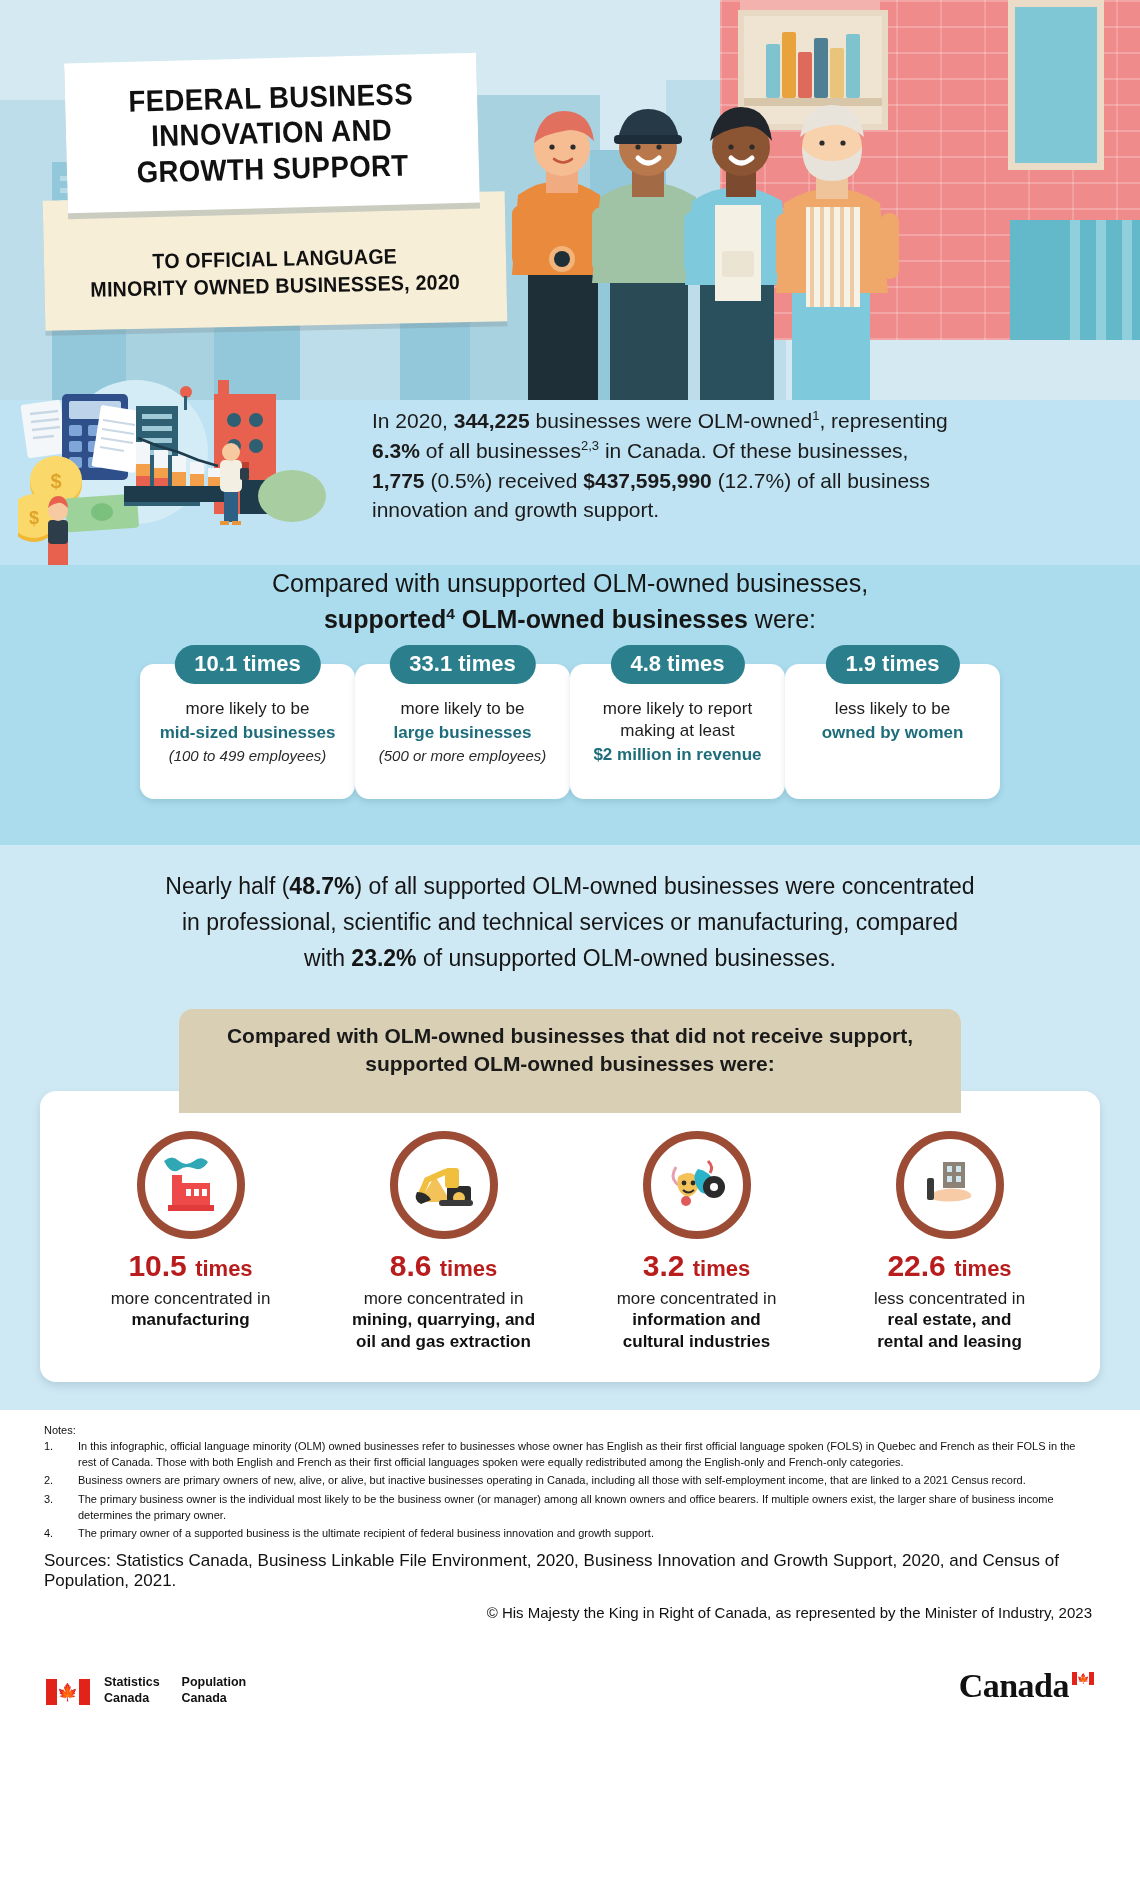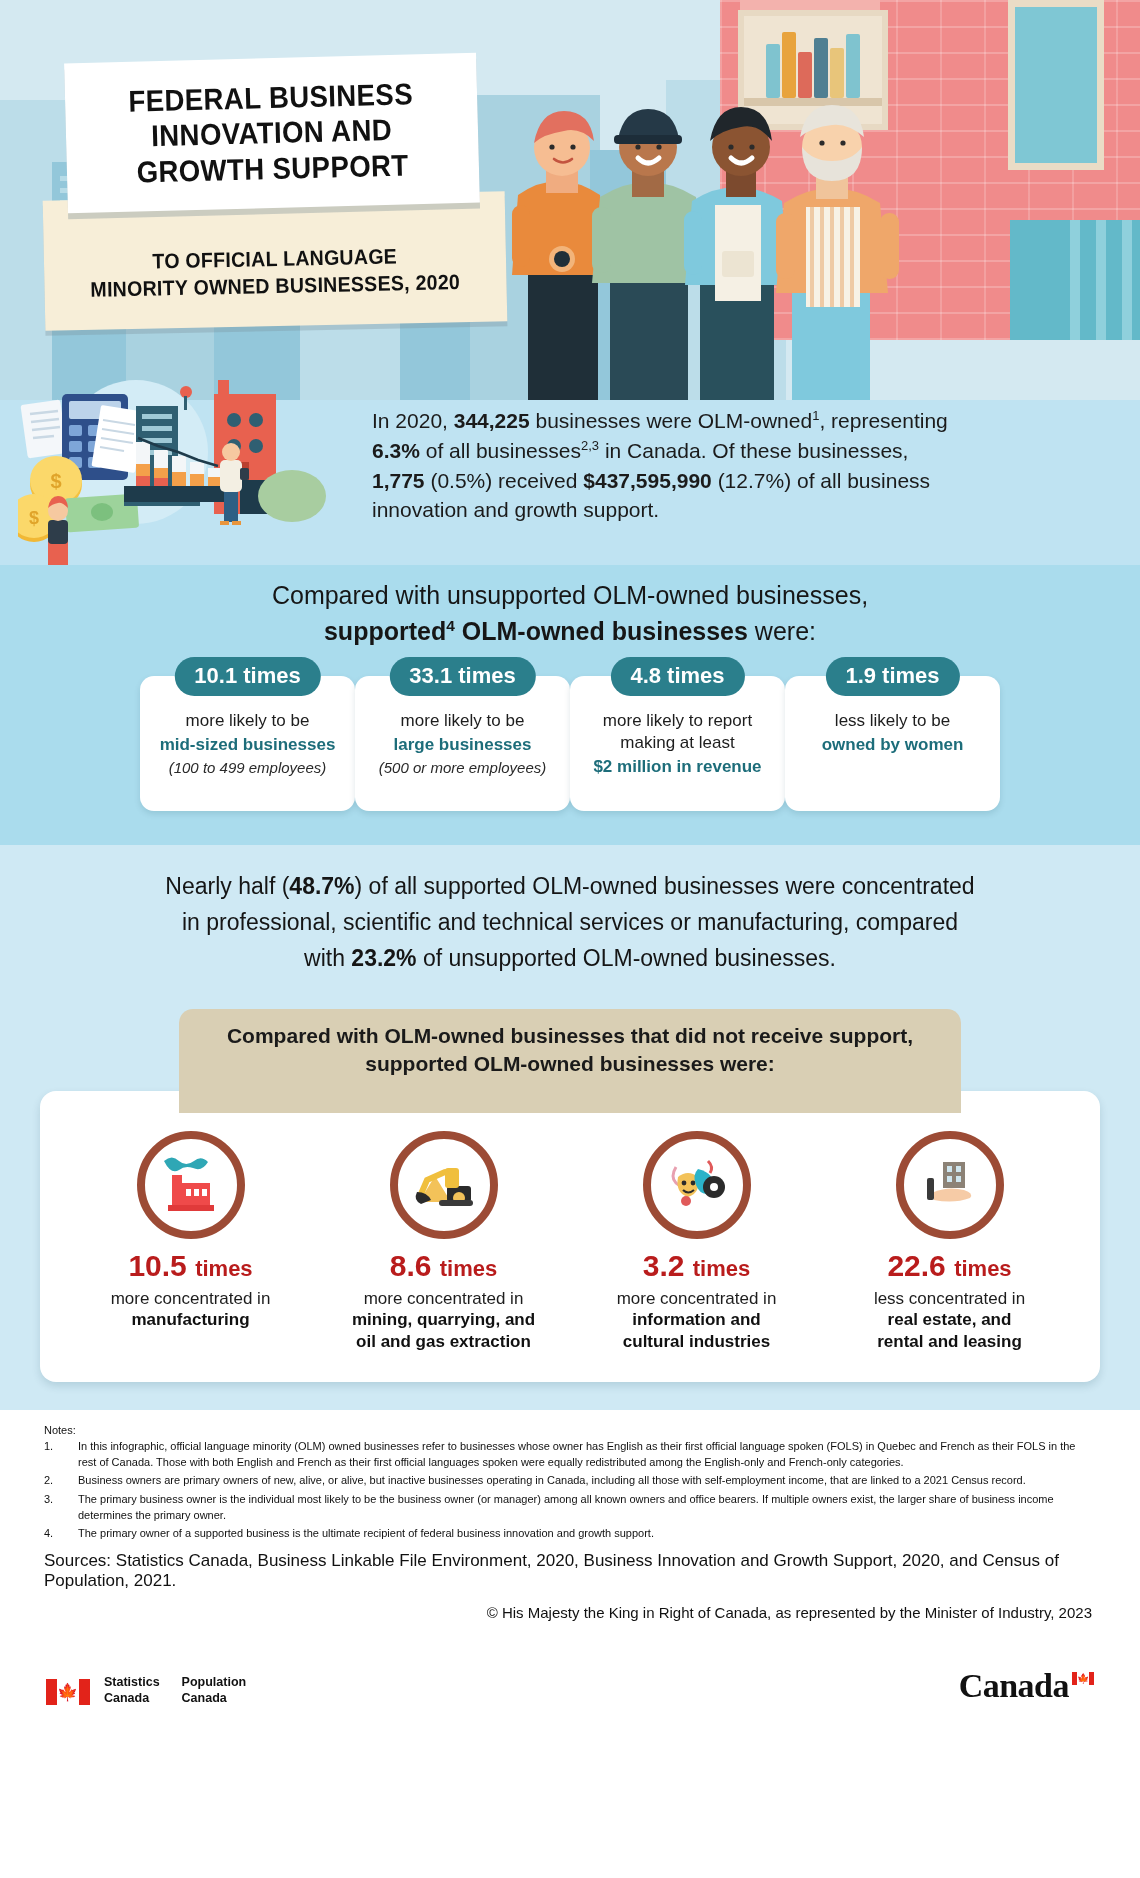--- a/index.html
+++ b/index.html
@@ -97,21 +97,21 @@
   .intro .txt {
     position:absolute; left:372px; top:6px; width:585px;
     font-family:"Liberation Sans Narrow","Liberation Sans",sans-serif;
     font-size:21px; line-height:1.42; color:#1b1b1b;
   }
   .intro .txt b { font-weight:bold; }
   .intro-art { position:absolute; left:18px; top:-20px; width:345px; height:195px; }
 
   
   .compare {
-    position:relative; background:#aadced; padding-top:12px; height:280px;
+    position:relative; background:#aadced; height:280px;
   }
   .compare h3 {
     text-align:center;
     font-family:"Liberation Sans Narrow","Liberation Sans",sans-serif;
     font-size:25px; font-weight:normal; color:#161616; line-height:1.45;
   }
   .compare h3 .bold { font-weight:bold; }
   .cards { display:flex; justify-content:center; margin-top:26px; }
   .card {
     position:relative; width:215px; min-height:135px;

